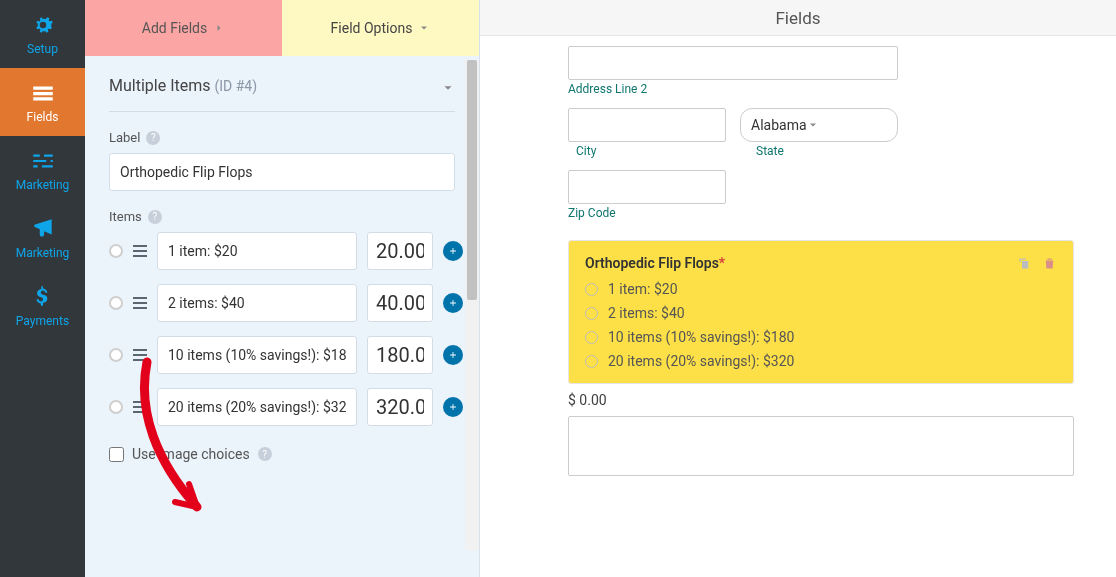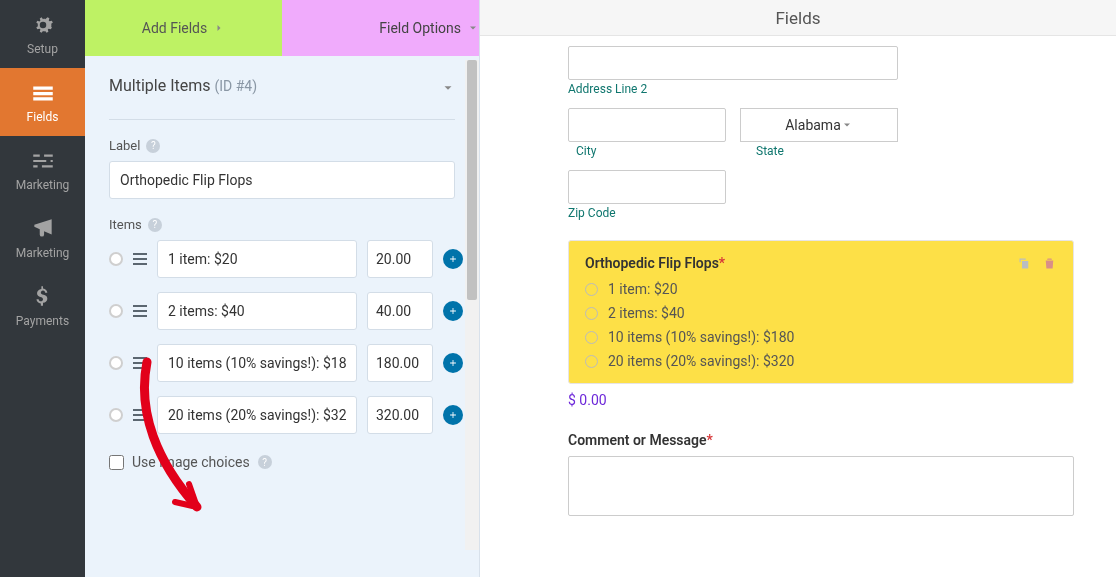--- a/index.html
+++ b/index.html
@@ -1,82 +1,82 @@
 <!DOCTYPE html>
 <html><head>
 <meta charset="utf-8">
 <style>
 * { box-sizing: border-box; margin: 0; padding: 0; font-family: -apple-system, BlinkMacSystemFont, "Segoe UI", Roboto, sans-serif; }
 html, body { width: 1116px; height: 577px; overflow: hidden; background: #fff; }
 .app { display: flex; width: 100%; height: 100%; }
 
 
 .vnav { width: 85px; background: #32373c; display: flex; flex-direction: column; flex-shrink: 0; }
-.vnav-item { height: 68px; display: flex; flex-direction: column; align-items: center; justify-content: center; color: #a3a3a3; cursor: pointer; gap: 4px; }
+.vnav-item { height: 68px; display: flex; flex-direction: column; align-items: center; justify-content: center; color: #0ea5e9; cursor: pointer; gap: 4px; }
 .vnav-item.active { background: #e27730; color: #fff; }
 .vnav-item svg { width: 26px; height: 26px; fill: currentColor; }
 .vnav-item span { font-size: 12px; }
 
 
 .side { width: 395px; background: #ebf3fb; border-right: 1px solid #d8e1eb; display: flex; flex-direction: column; flex-shrink: 0; position: relative; }
 .side-tabs { display: flex; height: 56px; }
-.side-tab { flex: 1; display: flex; align-items: center; justify-content: center; gap: 6px; font-size: 14px; color: #555; background: #bef264; cursor: pointer; }
-.side-tab.active { background: #f0abfc; color: #444; justify-content: flex-end; }
+.side-tab { flex: 1; display: flex; align-items: center; justify-content: center; gap: 6px; font-size: 14px; color: #555; background: #fca5a5; cursor: pointer; }
+.side-tab.active { background: #fef9c3; color: #444; }
 .side-tab svg { width: 12px; height: 12px; fill: #888; }
 .side-body { padding: 0 24px; overflow: hidden; }
-.field-header { display: flex; align-items: flex-end; justify-content: space-between; padding: 20px 0 24px; border-bottom: 1px solid #d3dde7; }
+.field-header { display: flex; align-items: flex-end; justify-content: space-between; padding: 20px 0 16px; border-bottom: 1px solid #d3dde7; }
 .field-header-title { font-size: 16px; color: #444; }
 .field-header-title .dim { color: #8a97a5; font-size: 14px; }
 .section-label { font-size: 13px; color: #555; margin: 18px 0 8px; display: flex; align-items: center; gap: 6px; }
 .help { width: 14px; height: 14px; border-radius: 50%; background: #c7d0da; color: #fff; font-size: 10px; display: inline-flex; align-items: center; justify-content: center; }
 .text-input { width: 100%; height: 38px; padding: 0 10px; border: 1px solid #d3dde7; border-radius: 3px; font-size: 14px; background: #fff; color:#333; }
 .items-list { display: flex; flex-direction: column; gap: 14px; margin-top: 4px; }
 .item-row { display: flex; align-items: center; gap: 10px; }
 .radio-dim { width: 14px; height: 14px; border-radius: 50%; border: 2px solid #cfcfcf; background: #fff; flex-shrink: 0; }
 .drag { display: flex; flex-direction: column; gap: 3px; cursor: grab; }
 .drag div { width: 14px; height: 2px; background: #5b6670; }
 .item-label { flex: 1; height: 38px; padding: 0 10px; border: 1px solid #d3dde7; border-radius: 3px; font-size: 14px; background:#fff; color:#333; }
-.item-price { width: 66px; height: 38px; padding: 0 8px; border: 1px solid #d3dde7; border-radius: 3px; font-size: 14px; background:#fff; color:#333; }
+.item-price { width: 66px; height: 38px; padding: 0 8px; border: 1px solid #d3dde7; border-radius: 3px; font-size: 20px; background:#fff; color:#333; }
 .circ-btn { width: 20px; height: 20px; border-radius: 50%; display: flex; align-items: center; justify-content: center; color: #fff; cursor: pointer; flex-shrink:0; }
 .circ-btn.add { background: #0073aa; }
 .circ-btn.sub { background: #0073aa; }
 .circ-btn svg { width: 10px; height: 10px; fill: #fff; }
 .chk-row { display: flex; align-items: center; gap: 8px; margin-top: 20px; font-size: 14px; color: #555; }
 .chk-row input { width: 15px; height: 15px; }
 
 
 .arrow { position: absolute; left: -38px; top: 352px; width: 180px; height: 190px; pointer-events: none; z-index: 50; }
 
 
 .preview { flex: 1; display: flex; flex-direction: column; background: #fff; }
 .preview-header { height: 36px; border-bottom: 1px solid #e5e5e5; background: #f6f6f6; display: flex; align-items: center; justify-content: center; font-size: 17px; color: #555; font-weight:400; }
 .preview-body { flex: 1; padding: 10px 42px 0 88px; overflow: hidden; }
 .addr-wide { width: 330px; height: 34px; border: 1px solid #ccc; border-radius: 2px; margin-bottom: 2px; }
 .addr-label { font-size: 12px; color: #0f766e; margin-bottom: 12px; }
 .addr-row { display: flex; gap: 14px; margin-bottom: 2px; }
 .addr-city { width: 158px; height: 34px; border: 1px solid #ccc; border-radius: 2px; }
-.addr-state { width: 158px; height: 34px; border: 1px solid #ccc; border-radius: 0; display:flex; align-items:center; padding:0 10px; font-size:14px; color:#333; justify-content:center; }
+.addr-state { width: 158px; height: 34px; border: 1px solid #ccc; border-radius: 12px; display:flex; align-items:center; padding:0 10px; font-size:14px; color:#333; justify-content:flex-start; }
 .addr-state svg { width:12px; height:12px; fill:#888; }
 .addr-row2 { display: flex; gap: 14px; }
 .addr-row2 > div { width: 158px; margin-left: 8px; }
 .zip { width: 158px; height: 34px; border: 1px solid #ccc; border-radius: 2px; margin-bottom: 2px; }
 
 .card { border: 1px solid #e7e4e4; border-radius: 3px; padding: 14px 16px; margin-top: 20px; position: relative; background:#fde047; }
 .card-head { display: flex; justify-content: space-between; align-items: center; }
 .card-title { font-size: 14px; font-weight: 600; color: #333; }
 .req { color: #d63638; }
 .card-icons { display: flex; gap: 10px; }
 .card-icons svg { width: 15px; height: 15px; fill: #b9bdc2; cursor:pointer; }
 .card-icons svg.trash { fill: #d98f87; }
 .opts { margin-top: 10px; display: flex; flex-direction: column; gap: 8px; }
 .opt { display: flex; align-items: center; gap: 10px; font-size: 14px; color: #555; }
 .opt .r { width: 13px; height: 13px; border-radius: 50%; border: 1px solid #bbb; }
 
 .total-label { font-size: 14px; font-weight: 600; color: #333; margin-top: 24px; }
-.total-val { font-size: 14px; color: #6d28d9; margin-top: 8px; }
+.total-val { font-size: 14px; color: #404040; margin-top: 8px; }
 .comment-label { font-size: 14px; font-weight: 600; color: #333; margin-top: 24px; }
 .comment-box { width: 100%; height: 60px; border: 1px solid #ccc; border-radius: 2px; margin-top: 8px; }
 
 .chev { width:14px; height:14px; fill:#888; }
 .scrollbar-fake { position:absolute; right:0; top:60px; width:14px; height:490px; background:#f1f1f1; }
 .scrollbar-fake .thumb { position:absolute; top:0; left:2px; width:10px; height:240px; background:#c1c1c1; border-radius:2px; }
 </style>
 </head>
 <body>
 
@@ -306,19 +306,16 @@
             </div>
             <div class="opt">
               <div class="r"></div>
               <span>20 items (20% savings!): $320</span>
             </div>
           </div>
       </div>
 
       <div class="total-val">$ 0.00</div>
 
-      <div class="comment-label">
-        <span>Comment or Message</span><span class="req">*</span>
-      </div>
       <div class="comment-box"></div>
     </div>
   </div>
 </div>
 
 </body></html>

